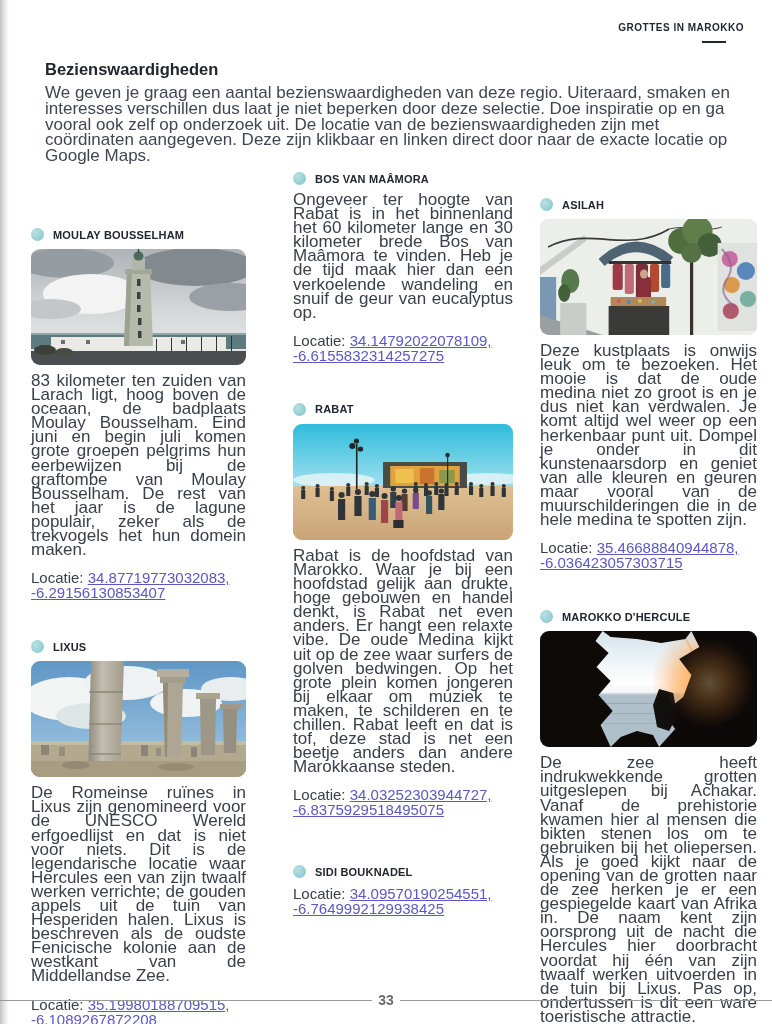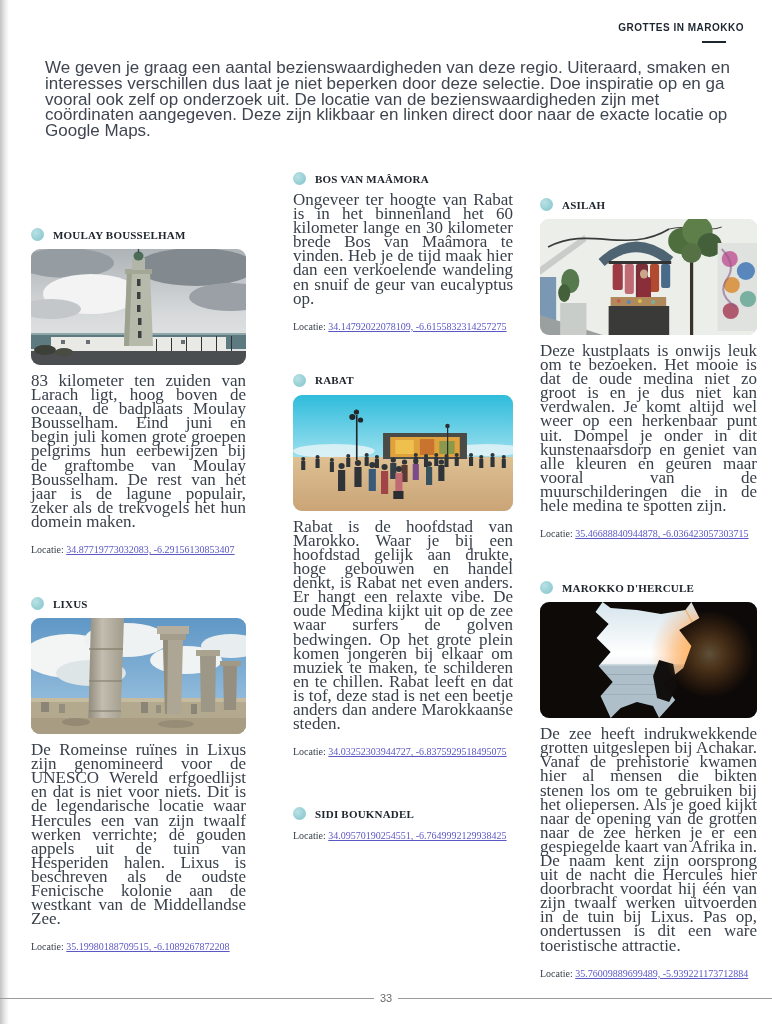--- a/index.html
+++ b/index.html
@@ -8,48 +8,49 @@
     font-family:"Liberation Sans", sans-serif;overflow:hidden;color:#39404a;
   }
   .scan-edge{position:absolute;left:0;top:0;width:9px;height:1024px;
     background:linear-gradient(to right,#c3c3c3,#e9e9e9 55%,#ffffff);}
   .header-tag{position:absolute;top:22px;right:28px;font-size:10px;font-weight:bold;
     letter-spacing:.5px;color:#1d2530;}
   .header-tag-underline{position:absolute;top:41px;right:46px;width:24px;height:2px;background:#1d2530;}
   .title-block{position:absolute;left:45px;top:60px;width:692px;}
   .page-title{font-size:16.5px;font-weight:bold;color:#20262c;margin:0 0 6px 0;}
   .intro{font-size:17px;line-height:15.8px;color:#3f4651;margin:0;}
-  .col{position:absolute;font-family:Liberation Serif, serif;}
+  .col{position:absolute;}
   .col1{left:31px;top:228px;width:215px;}
   .col2{left:293px;top:172px;width:220px;}
   .col3{left:540px;top:198px;width:217px;}
   section{margin:0 0 40px 0;}
   section.mb-lg{margin-bottom:48px;}
   .sec-head{display:flex;align-items:center;gap:9px;margin:0 0 8px 0;}
   .bullet{width:13px;height:13px;border-radius:50%;flex:none;
     background:radial-gradient(circle at 35% 35%, #b9e1e4, #7fc3ca);}
   .sec-title{font-size:11px;font-weight:bold;letter-spacing:.2px;color:#20262e;margin:0;}
   .photo{width:100%;height:116px;border-radius:9px;overflow:hidden;margin:0 0 9px 0;background:#ddd;}
   .photo svg{display:block;width:100%;height:100%;}
   .body{font-size:17px;line-height:14.1px;text-align:justify;color:#39404a;margin:0 0 13px 0;}
-  .loc{font-size:10px;line-height:15px;color:#39404a;margin:0;}
+  .loc{font-size:15px;line-height:15px;color:#39404a;margin:0;}
   .coord{color:#5b58c4;text-decoration:underline;cursor:pointer;}
   .footer{position:absolute;left:0;right:0;top:992px;display:flex;align-items:center;}
   .fline{flex:1;height:1px;background:#9b9b9b;}
-  .fnum{margin:0 6px;font-size:11px;color:#6a6a6a;}
+  .fnum{margin:0 6px;font-size:14px;color:#6a6a6a;font-weight:bold;}
 </style>
 </head>
 <body>
 
 <div class="scan-edge"></div>
 
 <div class="header-tag">GROTTES IN MAROKKO</div>
 <div class="header-tag-underline"></div>
 
 <div class="title-block">
+  <h1 class="page-title">Bezienswaardigheden</h1>
   <p class="intro">We geven je graag een aantal bezienswaardigheden van deze regio. Uiteraard, smaken en interesses verschillen dus laat je niet beperken door deze selectie. Doe inspiratie op en ga vooral ook zelf op onderzoek uit. De locatie van de bezienswaardigheden zijn met coördinaten aangegeven. Deze zijn klikbaar en linken direct door naar de exacte locatie op Google Maps.</p>
 </div>
 
 <div class="col col1">
 
   <section>
     <div class="sec-head">
       <span class="bullet"></span>
       <h3 class="sec-title">MOULAY BOUSSELHAM</h3>
     </div>

